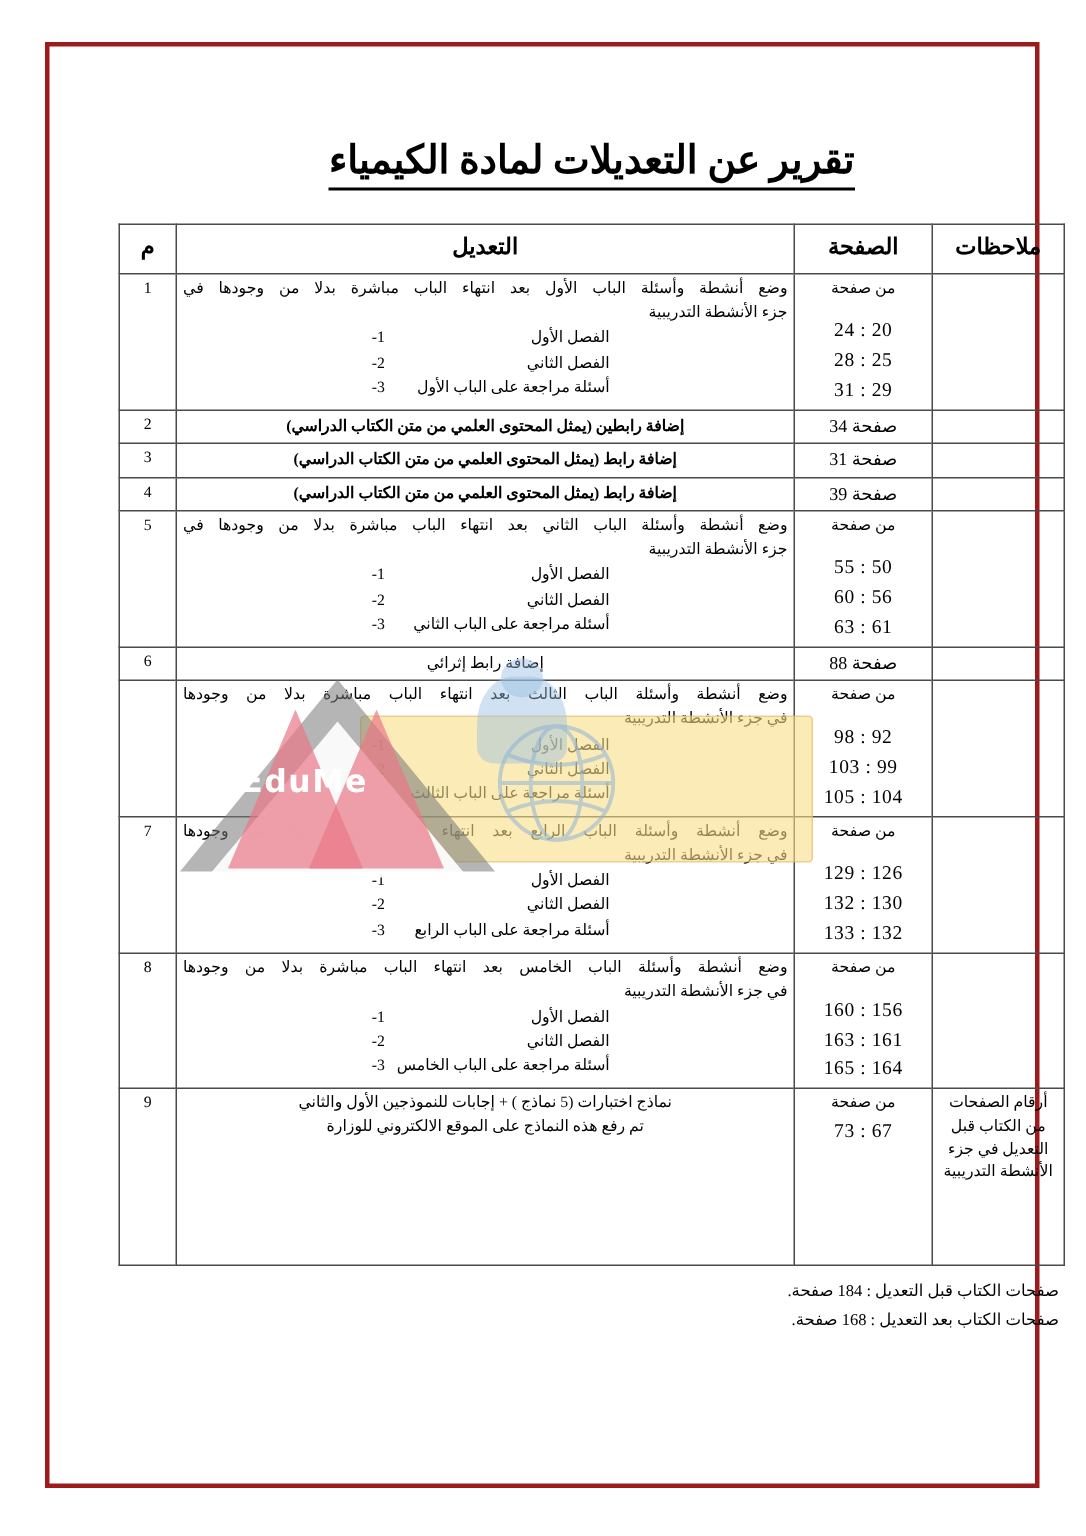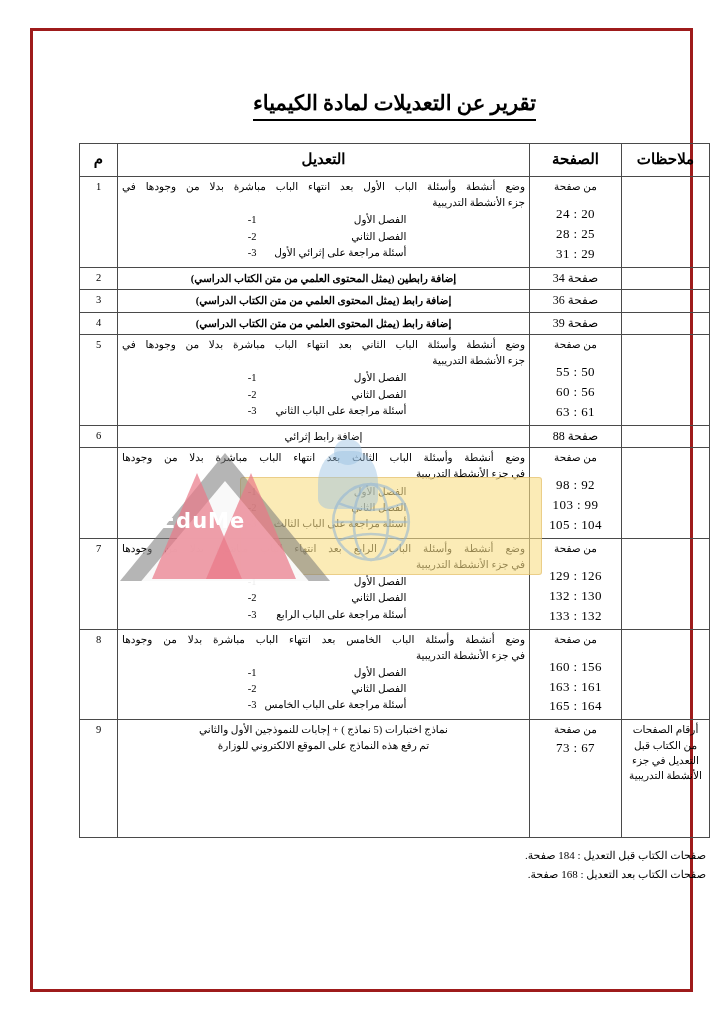--- a/index.html
+++ b/index.html
@@ -35,21 +35,21 @@
     width: 651px;
     height: 952px;
     box-sizing: border-box;
     padding: 6px 10px 0 10px;
     overflow: hidden;
   }
 
   .doc-title {
     text-align: center;
     font-weight: bold;
-    font-size: 21px;
+    font-size: 26px;
     letter-spacing: 0px;
     margin: 20px 0 0 0;
     padding-bottom: 2px;
     display: block;
   }
   .doc-title span {
     border-bottom: 2px solid #000;
     padding-bottom: 3px;
     display: inline-block;
   }
@@ -338,41 +338,41 @@
             <span class="pg">20 : 24</span>
             <span class="pg">25 : 28</span>
             <span class="pg">29 : 31</span>
           </td>
           <td class="edit">
             <span class="lead">وضع أنشطة وأسئلة  الباب  الأول  بعد انتهاء الباب مباشرة  بدلا من وجودها في</span>
             <span class="lead2">جزء الأنشطة التدريبية</span>
             <ol class="items">
               <li><span class="lbl">الفصل الأول</span><span class="idx">1-</span></li>
               <li><span class="lbl">الفصل الثاني</span><span class="idx">2-</span></li>
-              <li><span class="lbl">أسئلة مراجعة على إثرائي الأول</span><span class="idx">3-</span></li>
+              <li><span class="lbl">أسئلة مراجعة على الباب الأول</span><span class="idx">3-</span></li>
             </ol>
           </td>
           <td class="num">1</td>
         </tr>
 
         <tr>
           <td class="notes"></td>
           <td class="page">
             <span class="single">صفحة 34</span>
           </td>
           <td class="edit centered">
             <span class="single-line bold-note">إضافة رابطين  (يمثل المحتوى العلمي من متن الكتاب الدراسي)</span>
           </td>
           <td class="num">2</td>
         </tr>
 
         <tr>
           <td class="notes"></td>
           <td class="page">
-            <span class="single">صفحة 36</span>
+            <span class="single">صفحة 31</span>
           </td>
           <td class="edit centered">
             <span class="single-line bold-note">إضافة رابط (يمثل المحتوى العلمي من متن الكتاب الدراسي)</span>
           </td>
           <td class="num">3</td>
         </tr>
 
         <tr>
           <td class="notes"></td>
           <td class="page">

